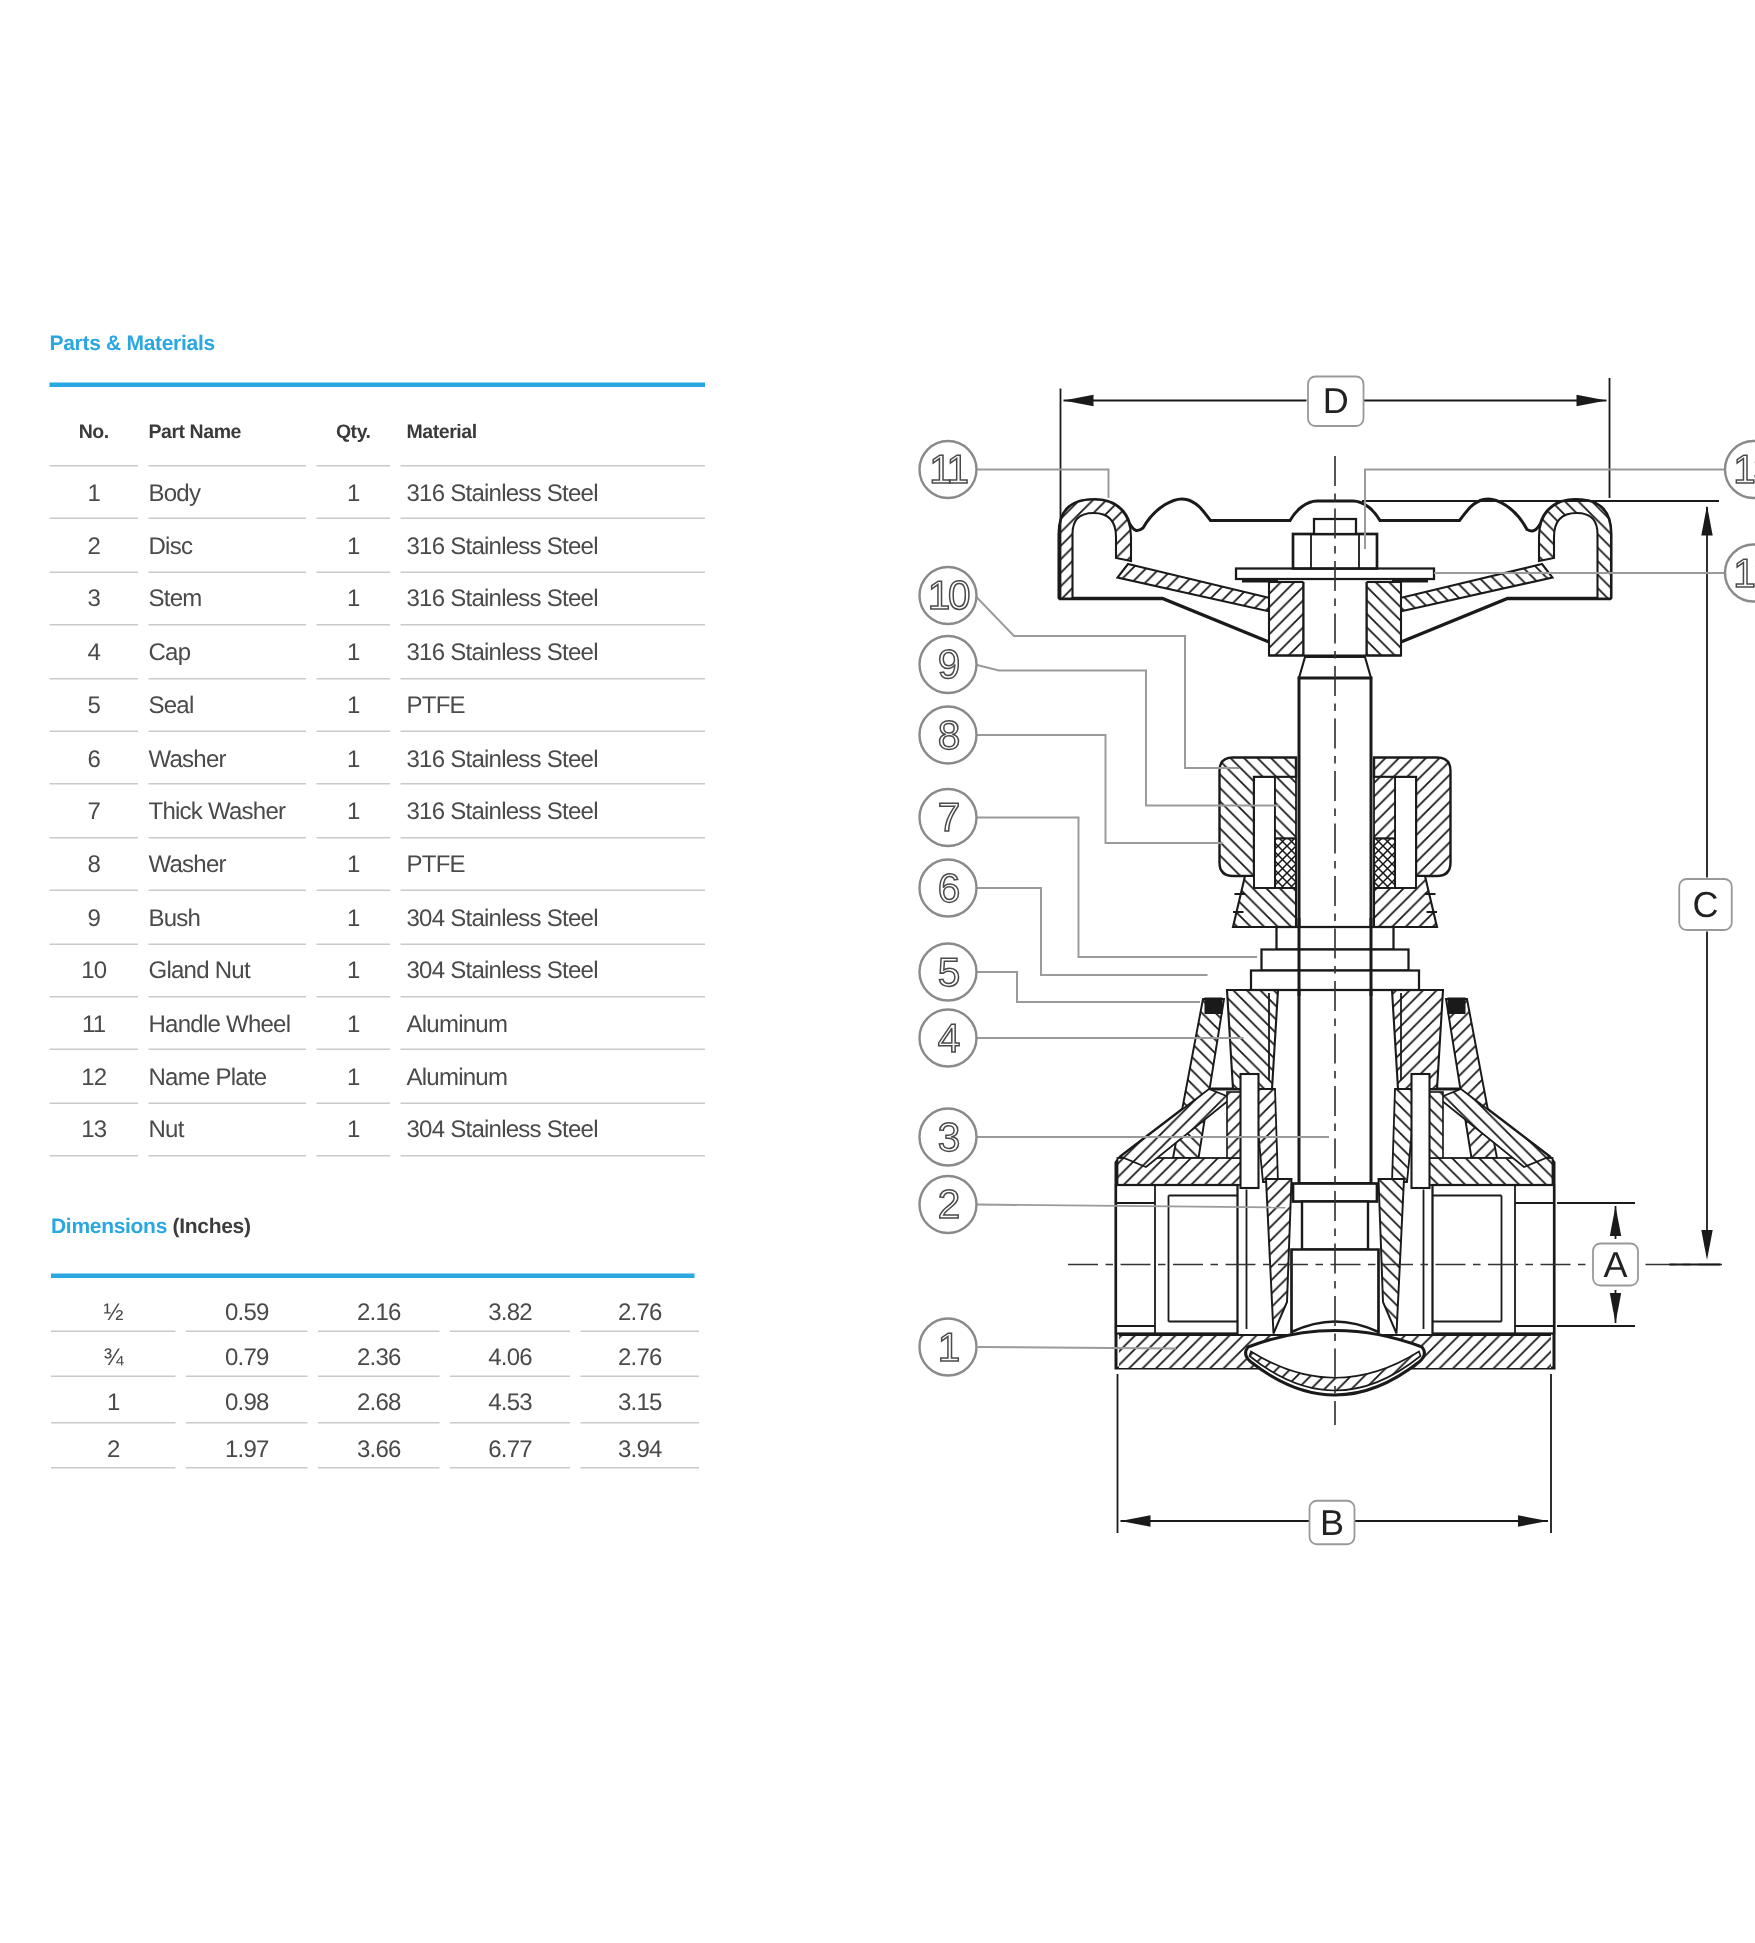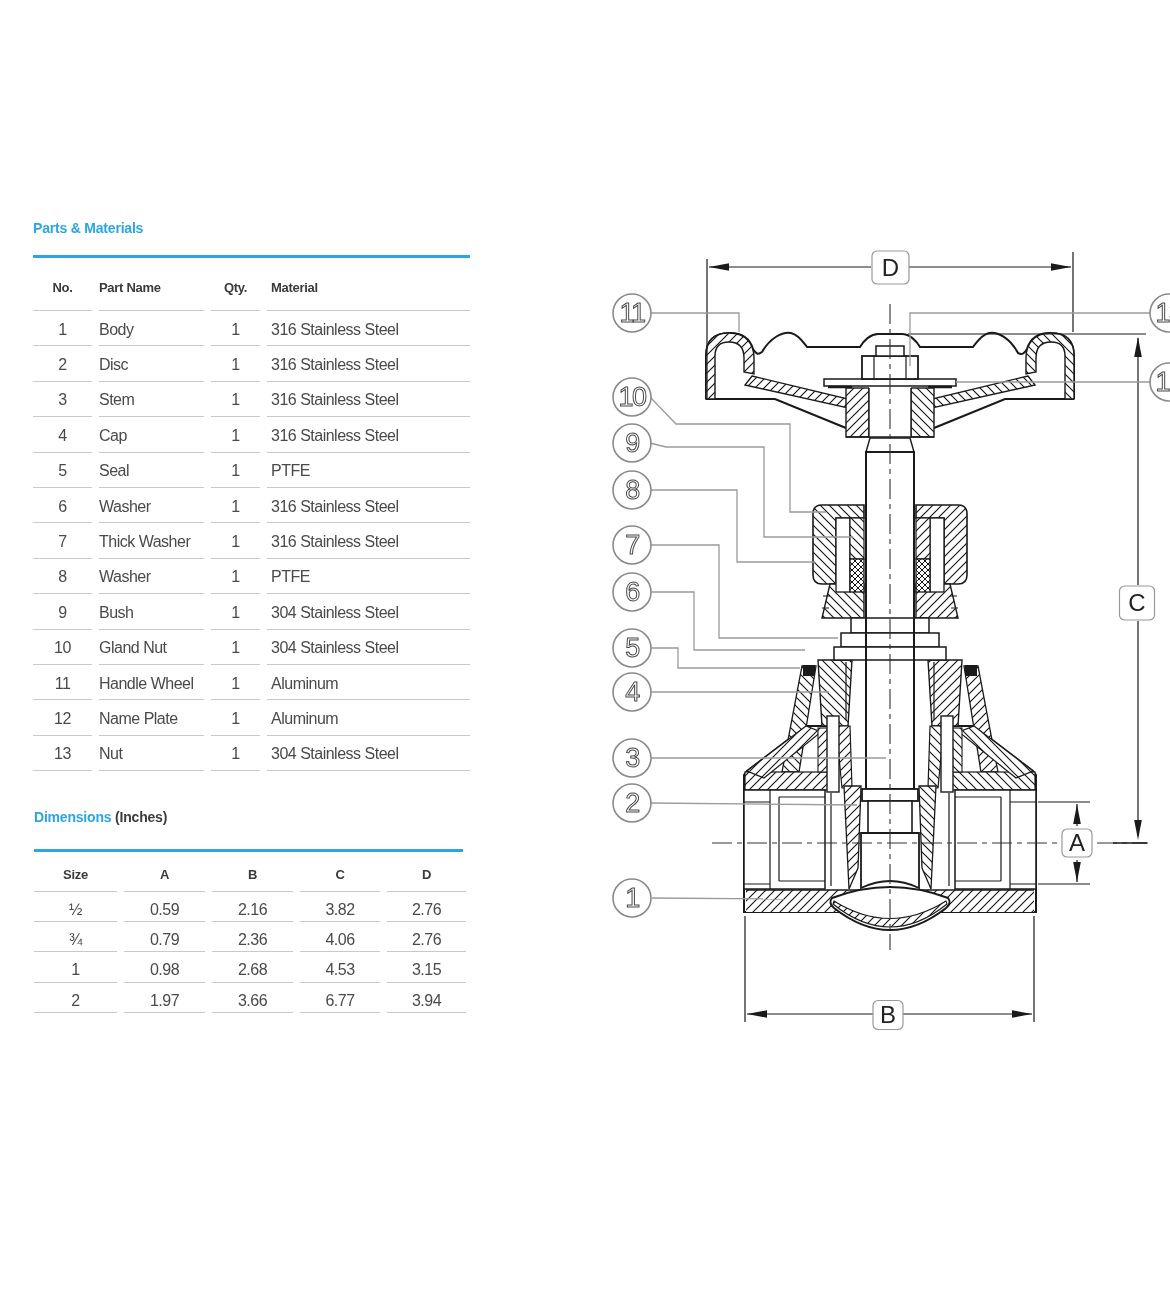--- a/index.html
+++ b/index.html
@@ -116,27 +116,20 @@
 <div class="rule" style="left:34px;top:849px;width:429px;"></div>
 <table id="t2" style="left:27px;top:858px;">
 <colgroup>
       <col style="width:83px">
       <col style="width:81px">
       <col style="width:81px">
       <col style="width:80px">
       <col style="width:79px">
     </colgroup>
 <tbody>
-      <tr class="hh">
-        <td class="c">Size</td>
-        <td class="c">A</td>
-        <td class="c">B</td>
-        <td class="c">C</td>
-        <td class="c">D</td>
-      </tr>
 <tr>
         <td class="c">½</td>
         <td class="c">0.59</td>
         <td class="c">2.16</td>
         <td class="c">3.82</td>
         <td class="c">2.76</td>
       </tr>
 <tr>
         <td class="c">¾</td>
         <td class="c">0.79</td>

